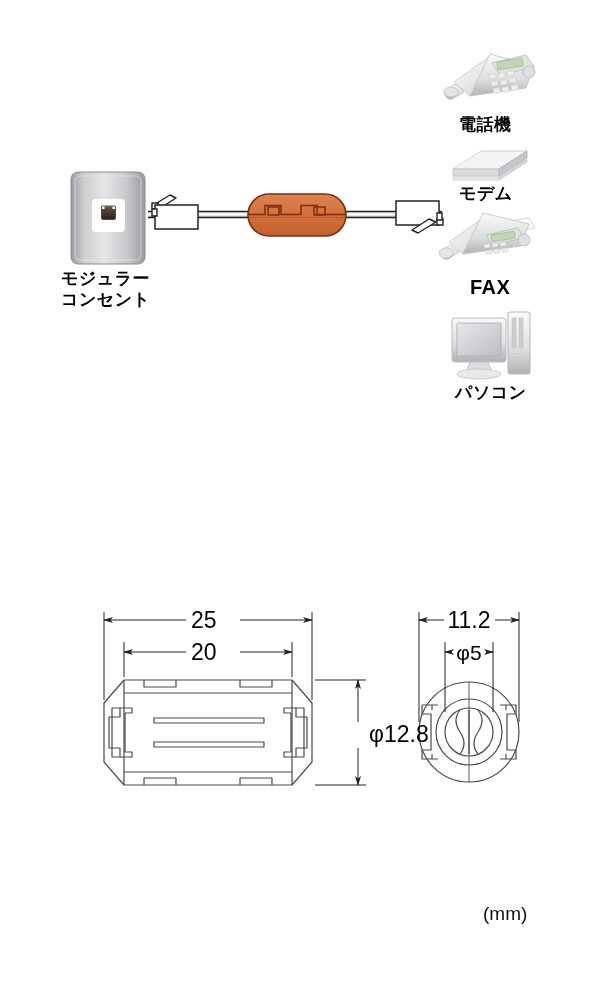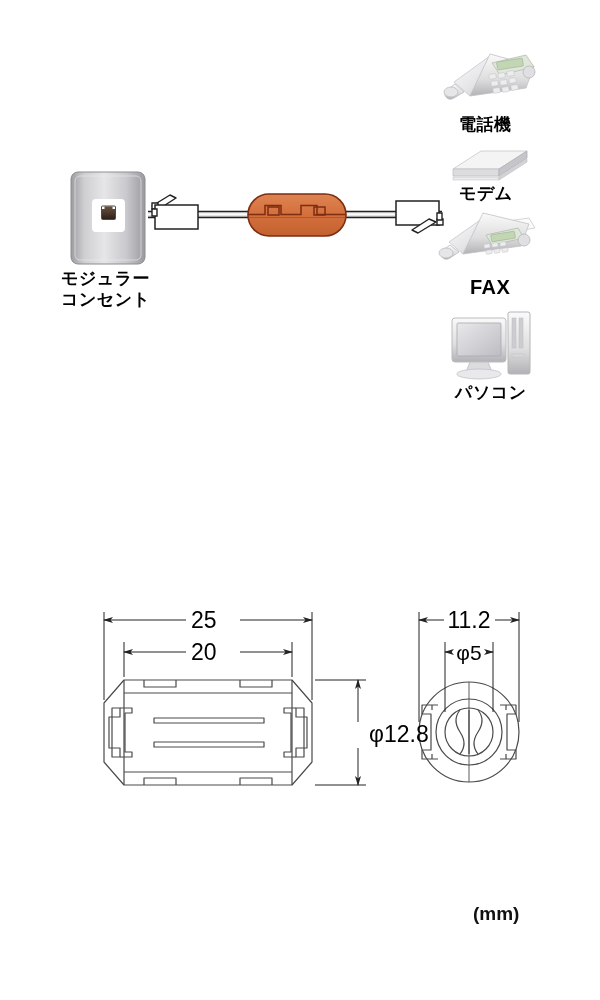--- a/index.html
+++ b/index.html
@@ -291,15 +291,15 @@
       </g>
 
       <text class="dim-text" x="183" y="66" text-anchor="start">25</text>
       <text class="dim-text" x="183" y="98" text-anchor="start">20</text>
       <text class="dim-text" x="361" y="180" text-anchor="start">φ12.8</text>
       <text class="dim-text" x="461" y="66" text-anchor="middle">11.2</text>
       <text class="dim-text small" x="461" y="98" text-anchor="middle">φ5</text>
     </svg>
   </div>
 
-  <div class="abs unit-label" style="left:473px; top:903px;font-weight:bold;">(mm)</div>
+  <div class="abs unit-label" style="left:483px; top:903px;">(mm)</div>
 
 </div>
 
 </body></html>

